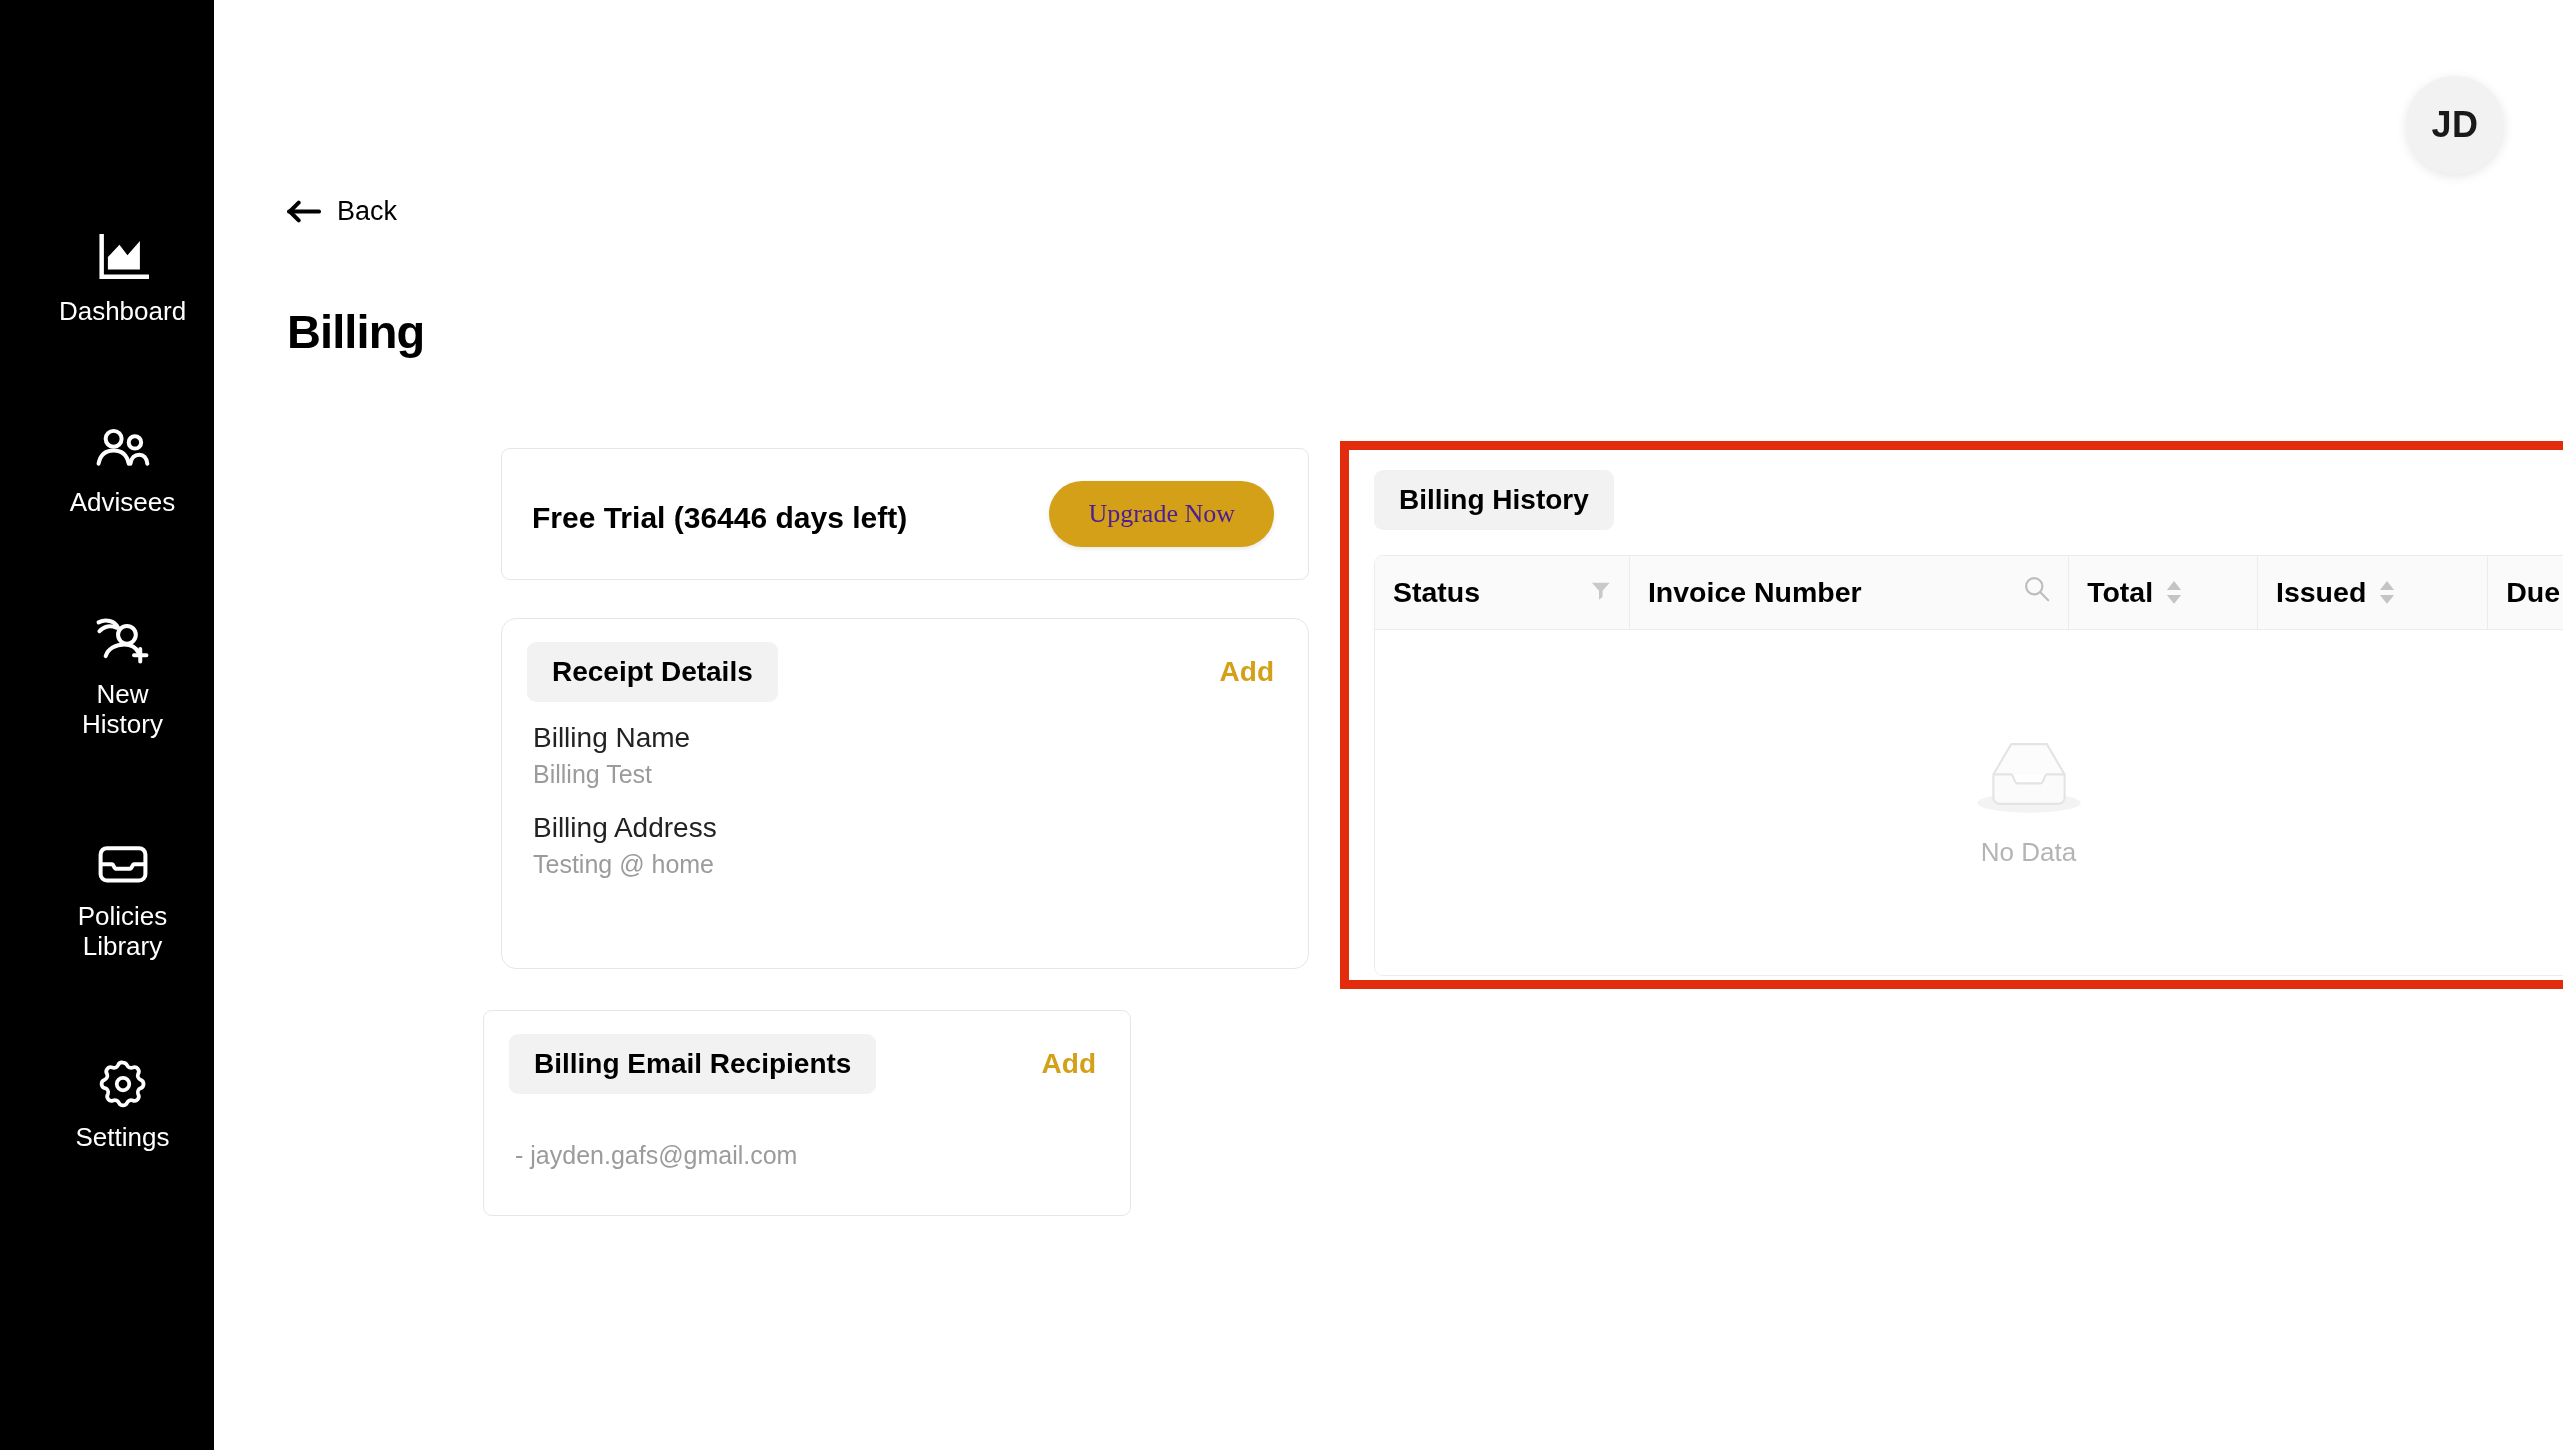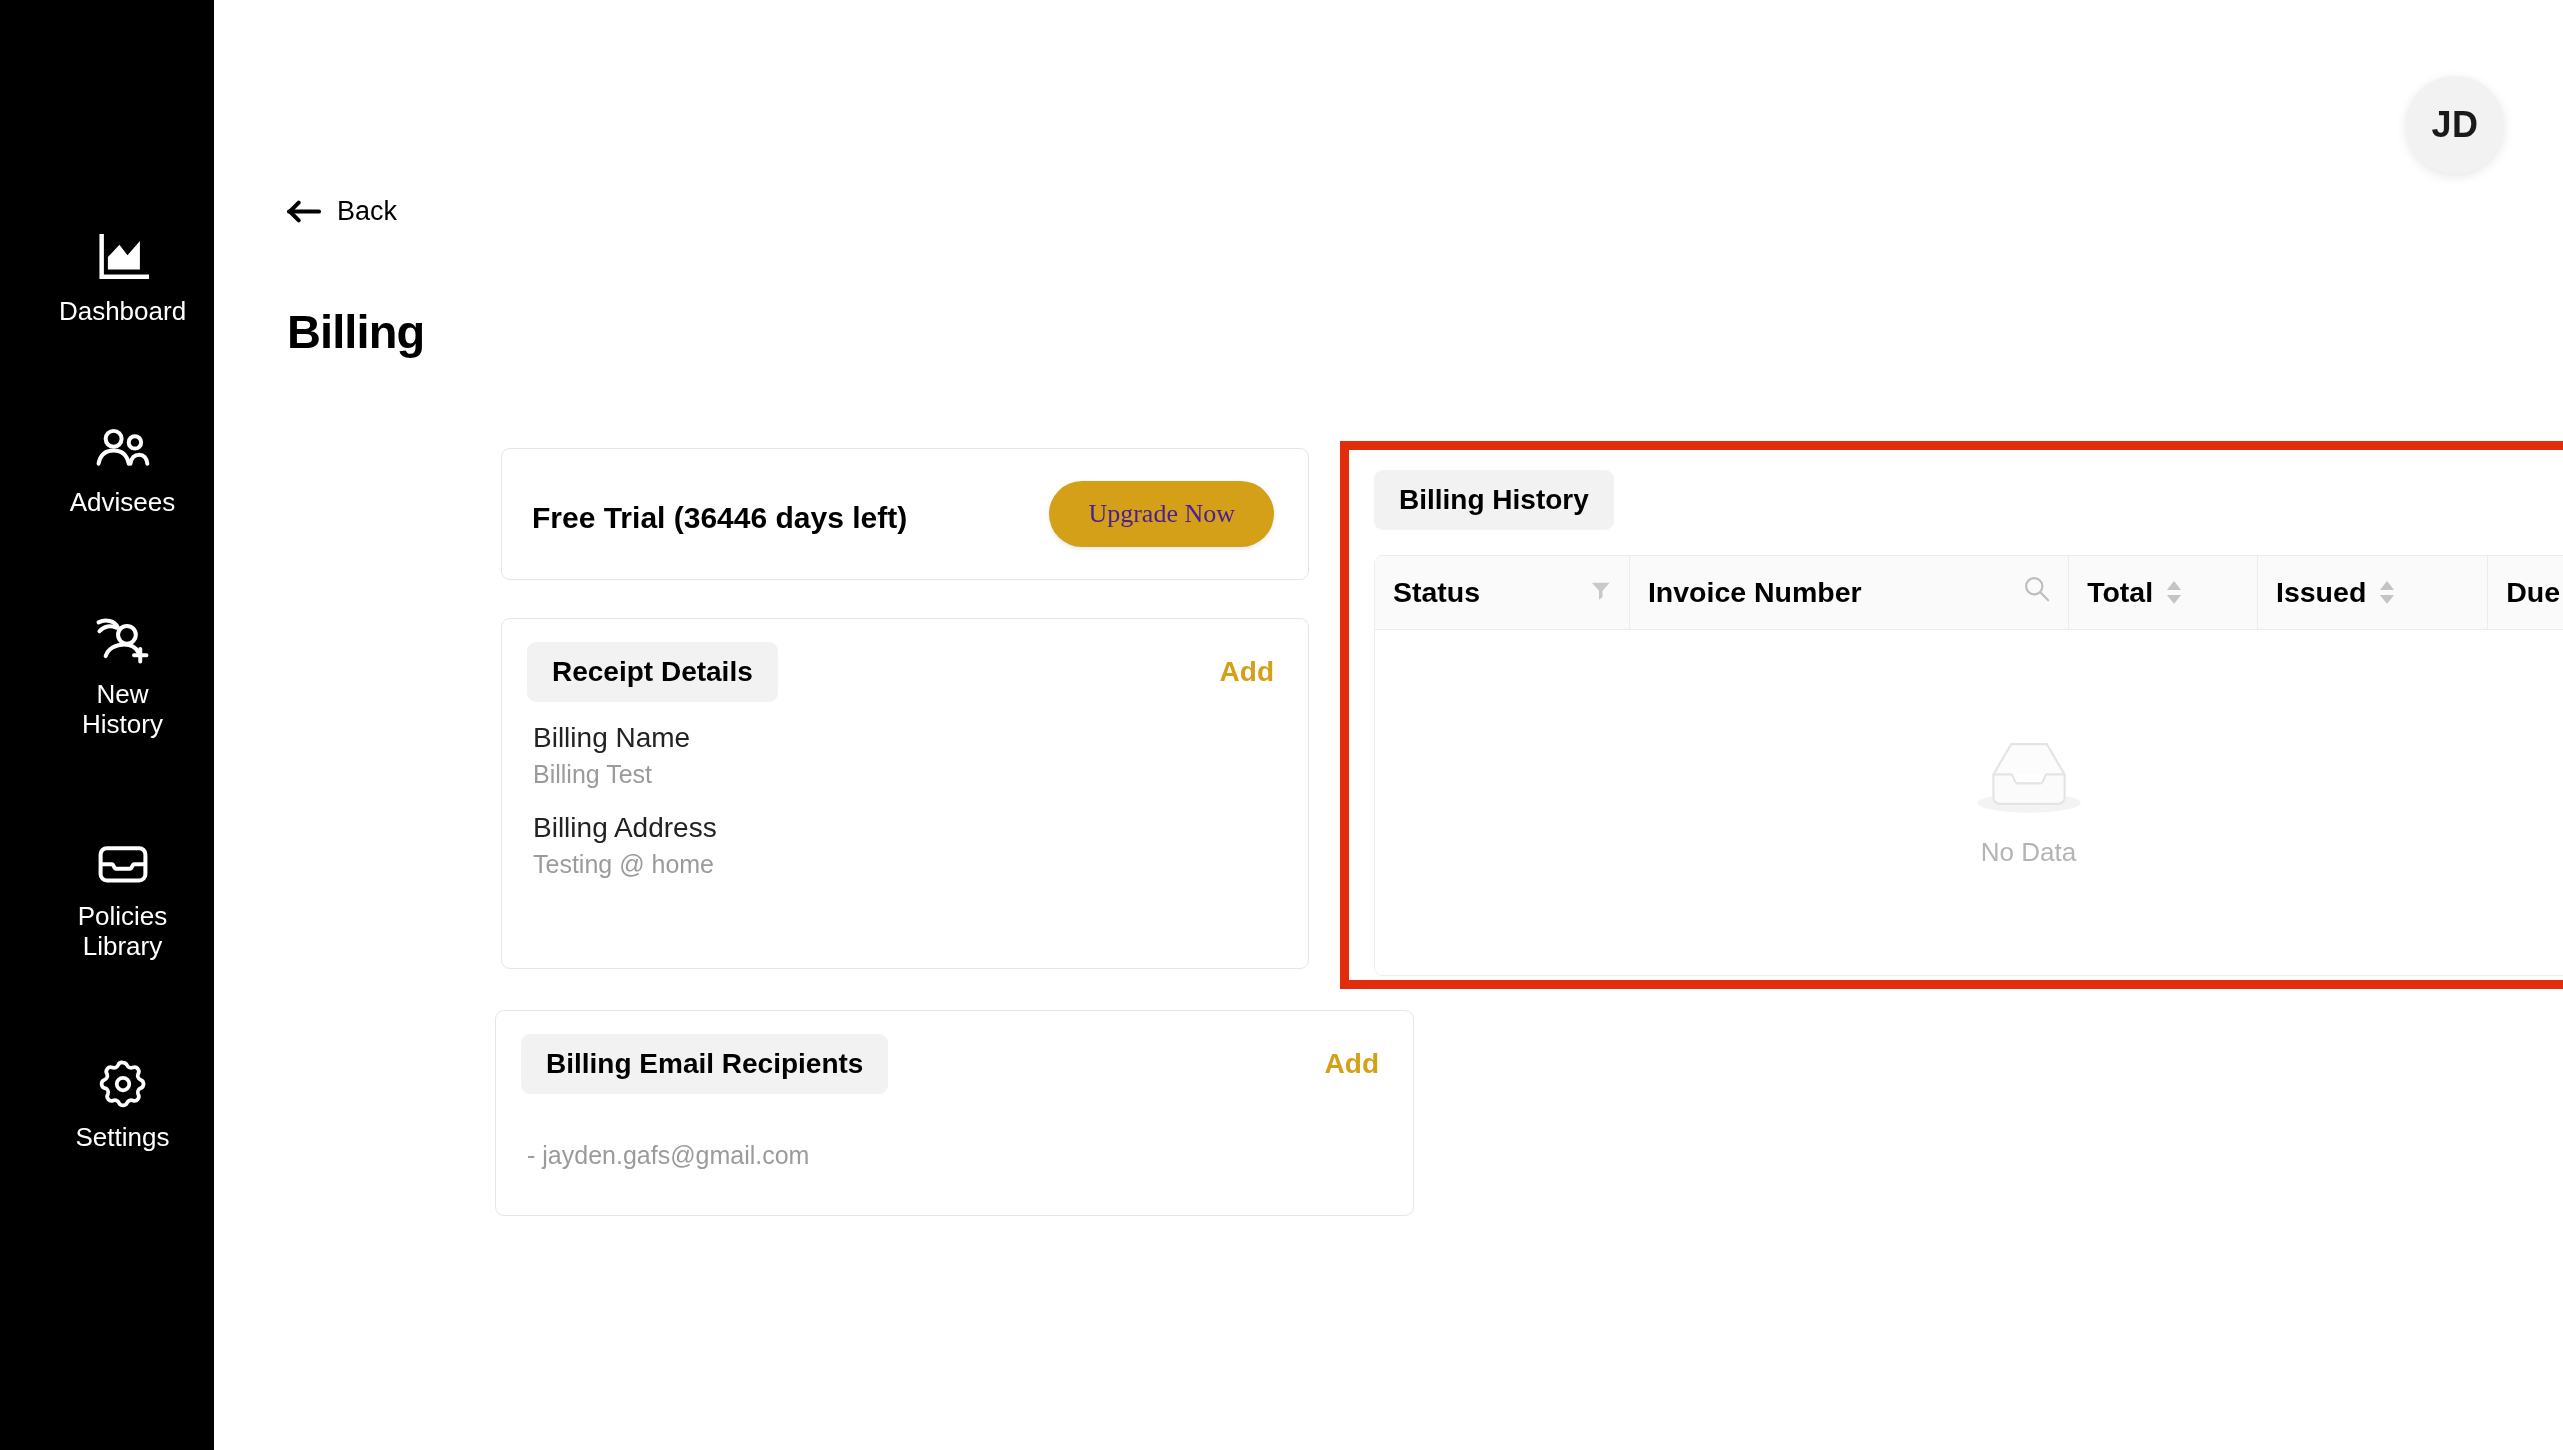--- a/index.html
+++ b/index.html
@@ -88,22 +88,22 @@
   .trial-text { font-size: 30px; font-weight: 700; color: #000; margin-top: 8px; }
   .btn-upgrade {
     background: #d3a017; color: #4c1d95;
     border: none; border-radius: 36px;
     padding: 18px 39px;
     font-size: 26px; font-family: Liberation Serif, serif;
     cursor: pointer;
     box-shadow: 0 1.8px 4.4px rgba(0,0,0,0.10);
   }
 
-  .card-receipt { left: 287px; top: 618px; width: 808px; height: 351px; }
-  .card-emails  { left: 281px; top: 1010px; width: 919px; height: 206px; }
+  .card-receipt { left: 287px; top: 618px; width: 808px; height: 351px; border-radius: 15px; }
+  .card-emails  { left: 269px; top: 1010px; width: 648px; height: 206px; }
 
   .card-head {
     display: flex; align-items: center; justify-content: space-between;
     padding: 23px 34px 0 25px;
   }
   .chip {
     background: #f2f2f2; border-radius: 9px;
     padding: 14.2px 25px;
     font-size: 28px; font-weight: 700; color: #000;
   }

